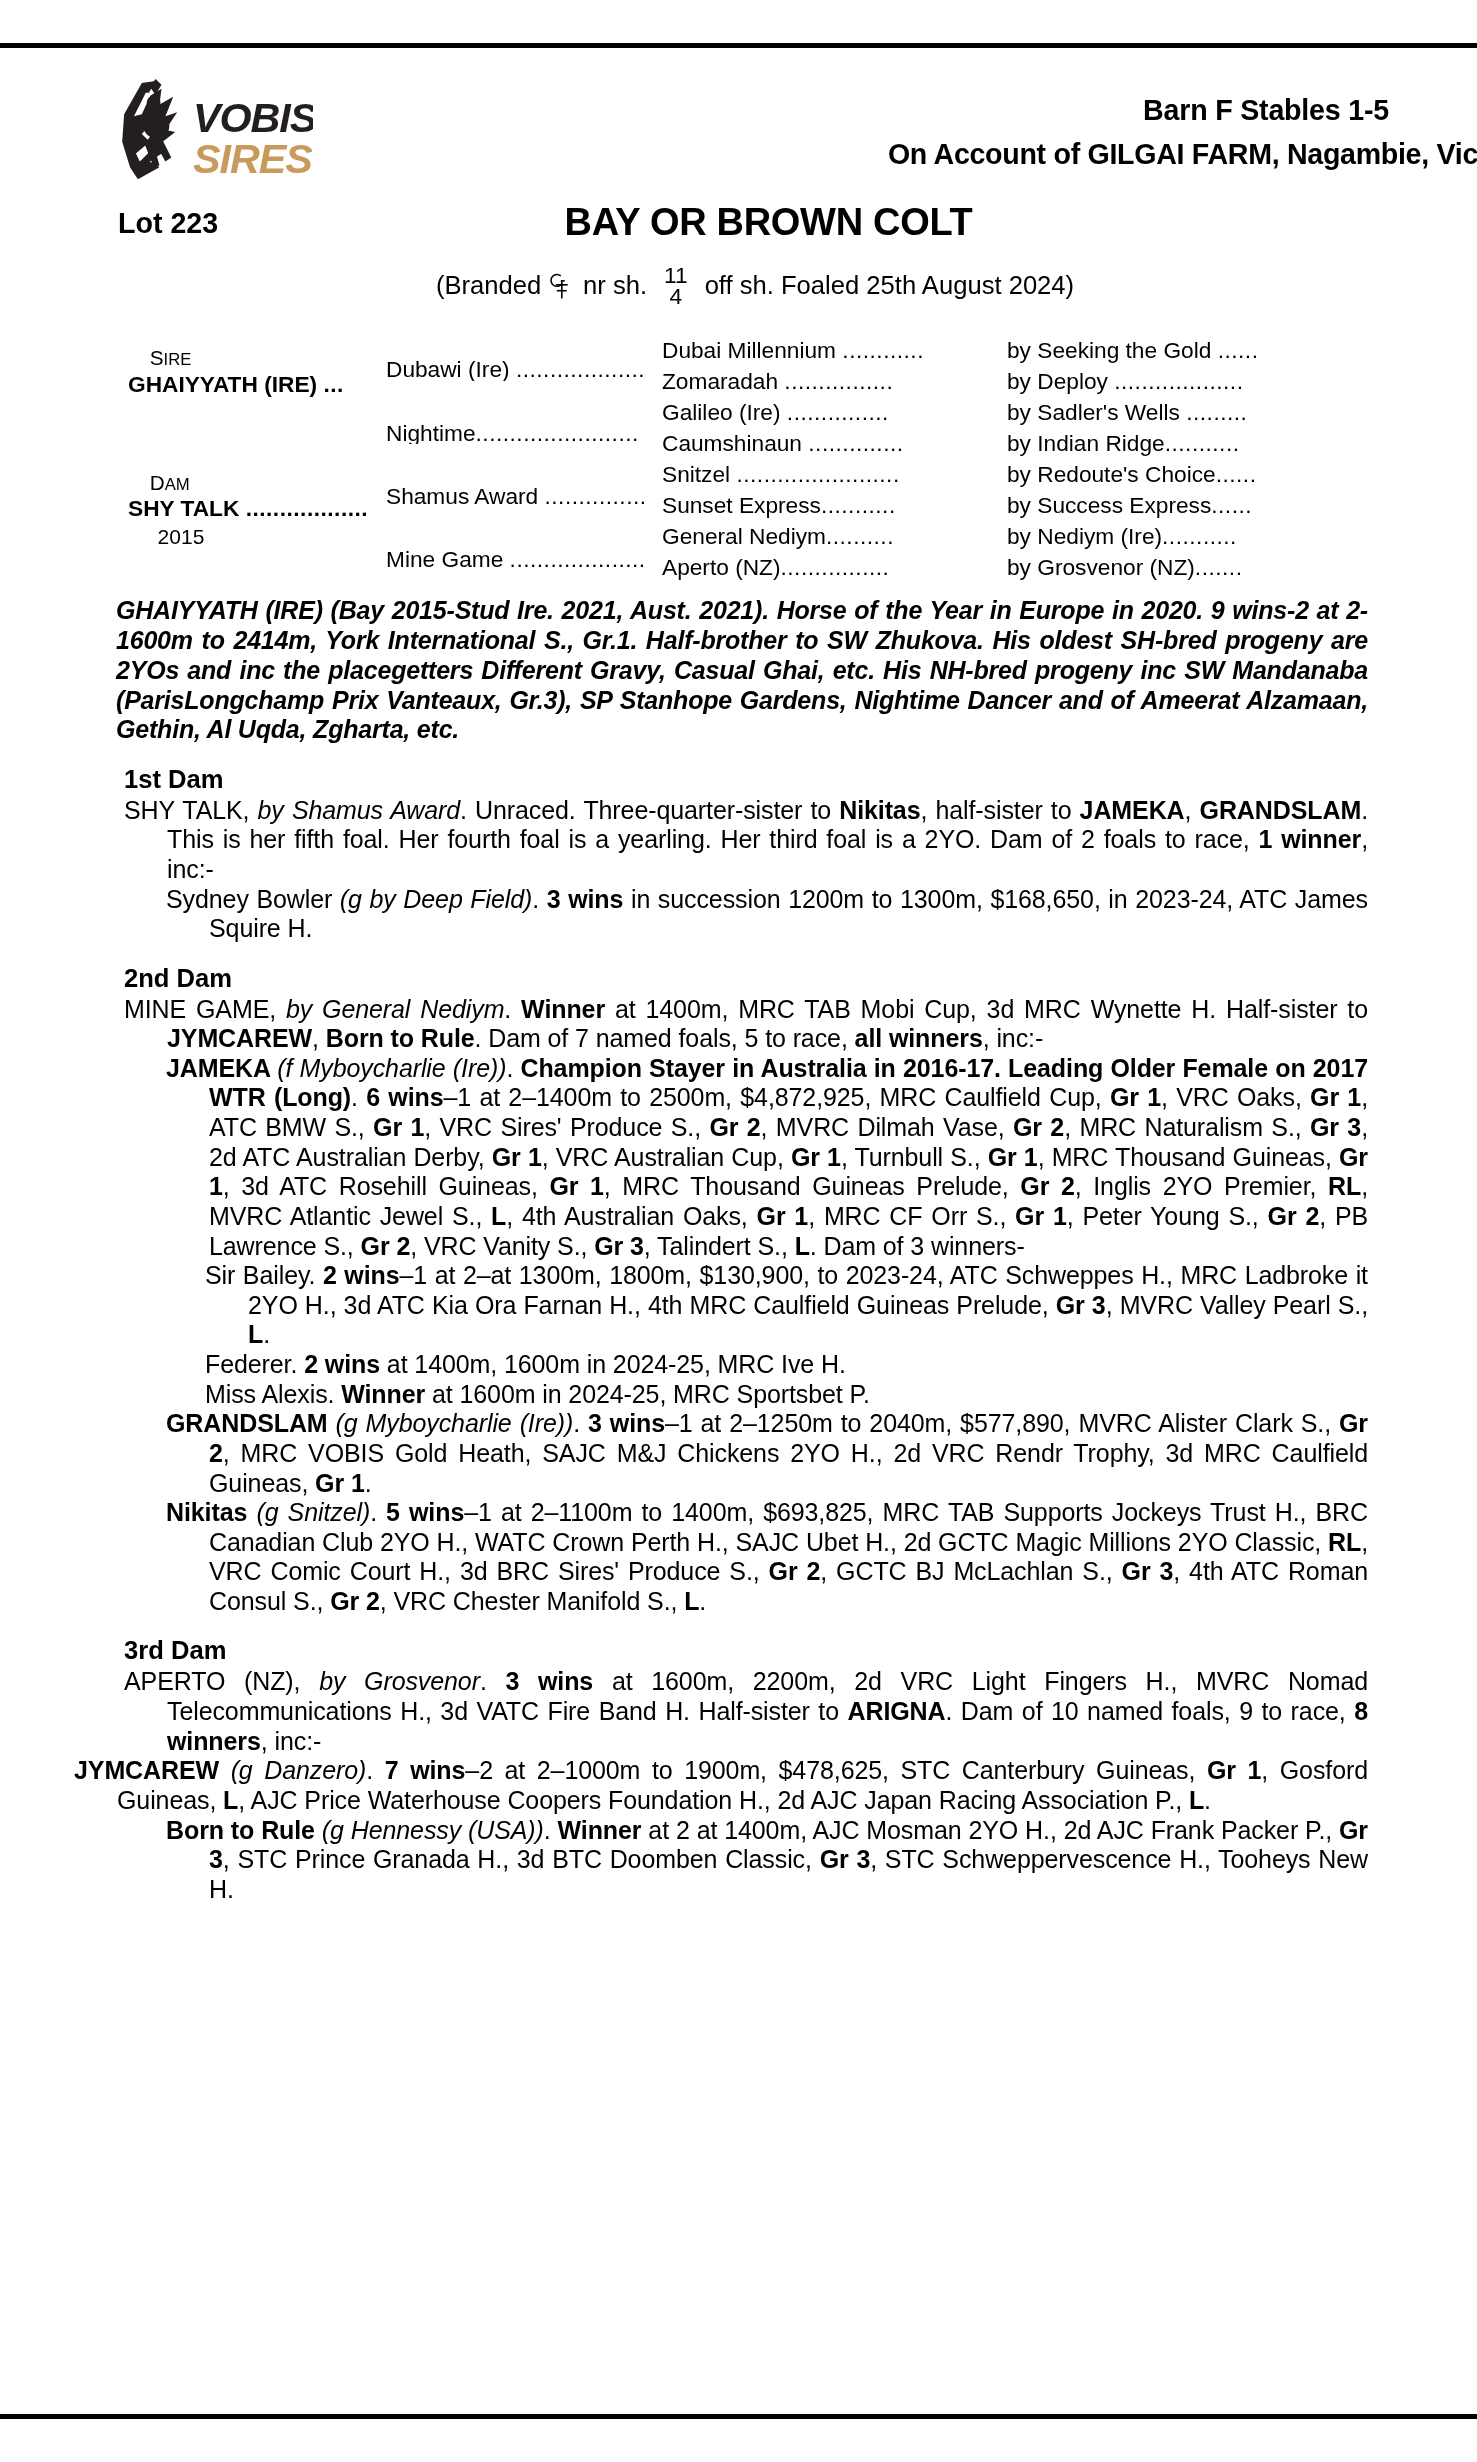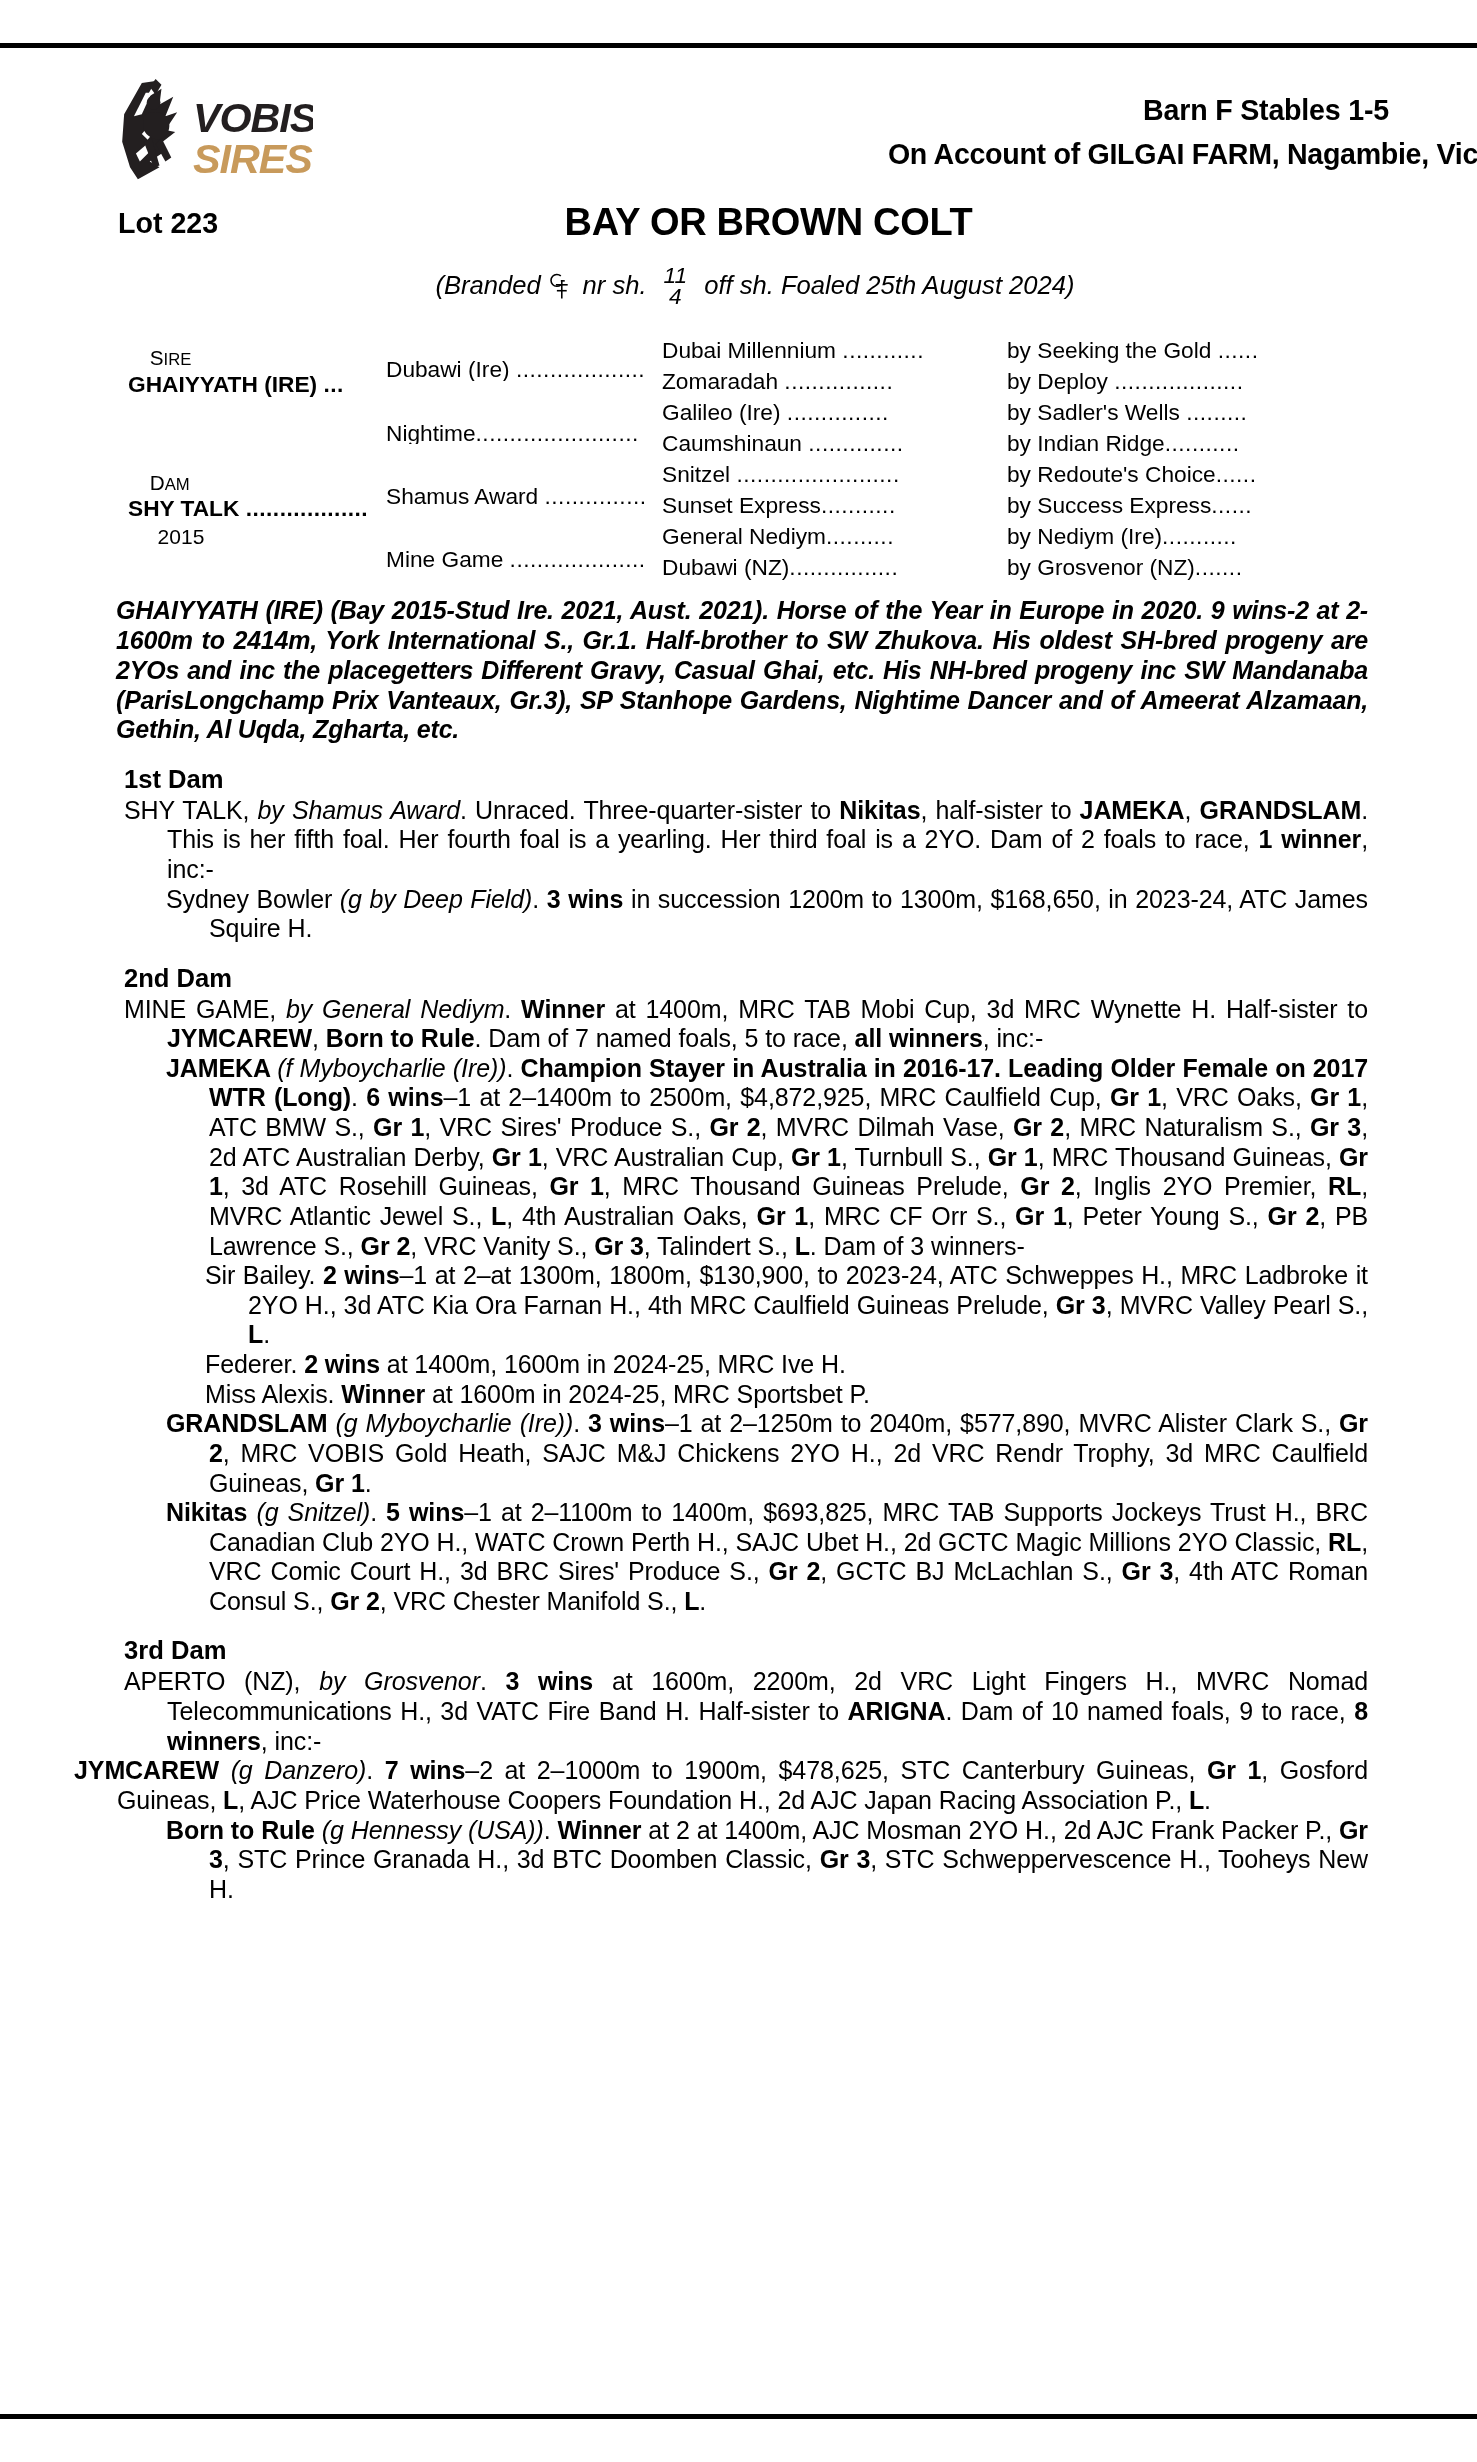--- a/index.html
+++ b/index.html
@@ -111,21 +111,20 @@
     box-sizing: border-box;
   }
 
   .branded {
     text-align: center;
     font-size: 25.6px;
     padding-left: 32px;
     margin-top: 13.8px;
     line-height: 1;
     white-space: nowrap;
-    font-style: italic;
   }
   .brandglyph {
     display: inline-block;
     vertical-align: middle;
     position: relative;
     width: 25.6px;
     height: 31.5px;
     margin: 0 1px;
   }
   .brandglyph svg { position: absolute; left: 0; top: 0; }
@@ -338,21 +337,21 @@
       </div>
 
       <div class="ped-col3">
         <div class="g3"><span>Dubai Millennium</span> <span class="dots">............</span></div>
         <div class="g3"><span>Zomaradah</span> <span class="dots">................</span></div>
         <div class="g3"><span>Galileo (Ire)</span> <span class="dots">...............</span></div>
         <div class="g3"><span>Caumshinaun</span> <span class="dots">..............</span></div>
         <div class="g3"><span>Snitzel</span> <span class="dots">........................</span></div>
         <div class="g3"><span>Sunset Express</span><span class="dots">...........</span></div>
         <div class="g3"><span>General Nediym</span><span class="dots">..........</span></div>
-        <div class="g3"><span>Dubawi (NZ)</span><span class="dots">................</span></div>
+        <div class="g3"><span>Aperto (NZ)</span><span class="dots">................</span></div>
       </div>
 
       <div class="ped-col4">
         <div class="g4"><span>by Seeking the Gold</span> <span class="dots">......</span></div>
         <div class="g4"><span>by Deploy</span> <span class="dots">...................</span></div>
         <div class="g4"><span>by Sadler's Wells</span> <span class="dots">.........</span></div>
         <div class="g4"><span>by Indian Ridge</span><span class="dots">...........</span></div>
         <div class="g4"><span>by Redoute's Choice</span><span class="dots">......</span></div>
         <div class="g4"><span>by Success Express</span><span class="dots">......</span></div>
         <div class="g4"><span>by Nediym (Ire)</span><span class="dots">...........</span></div>

